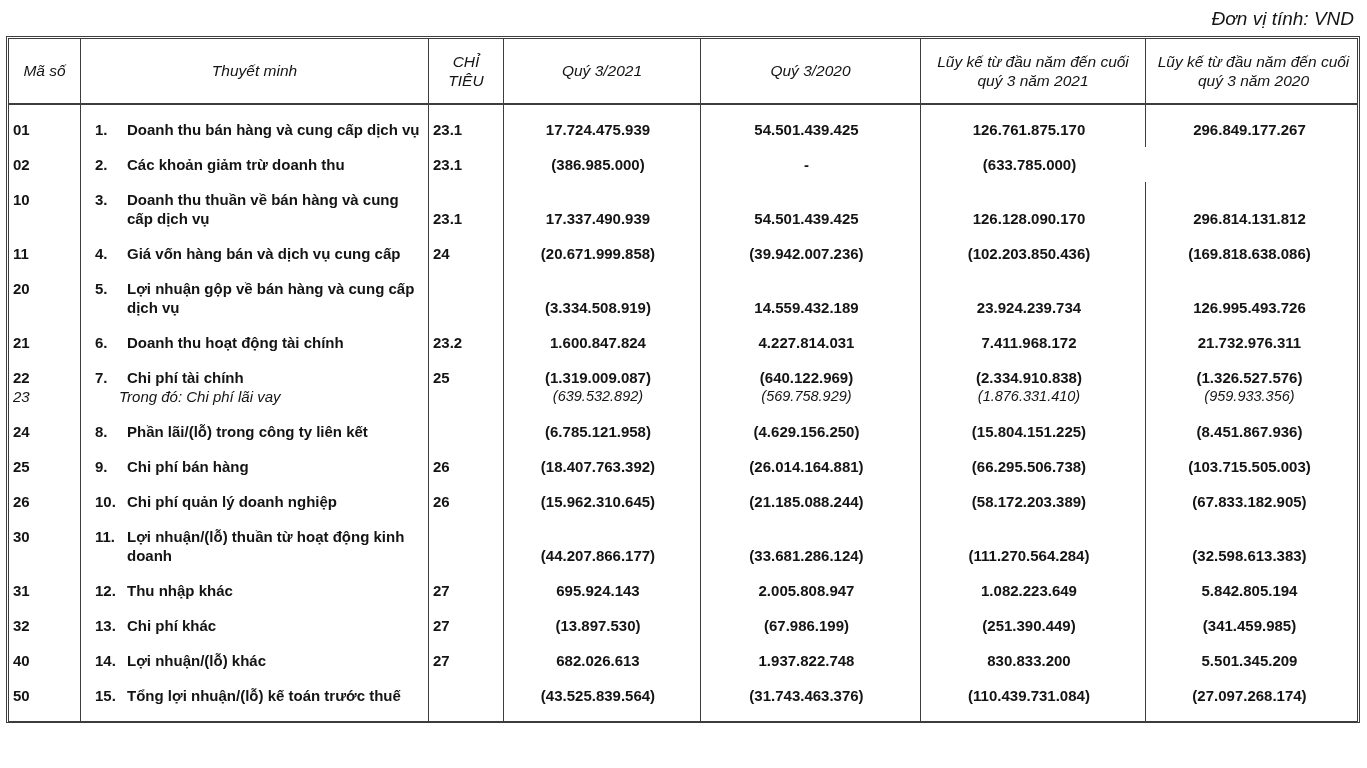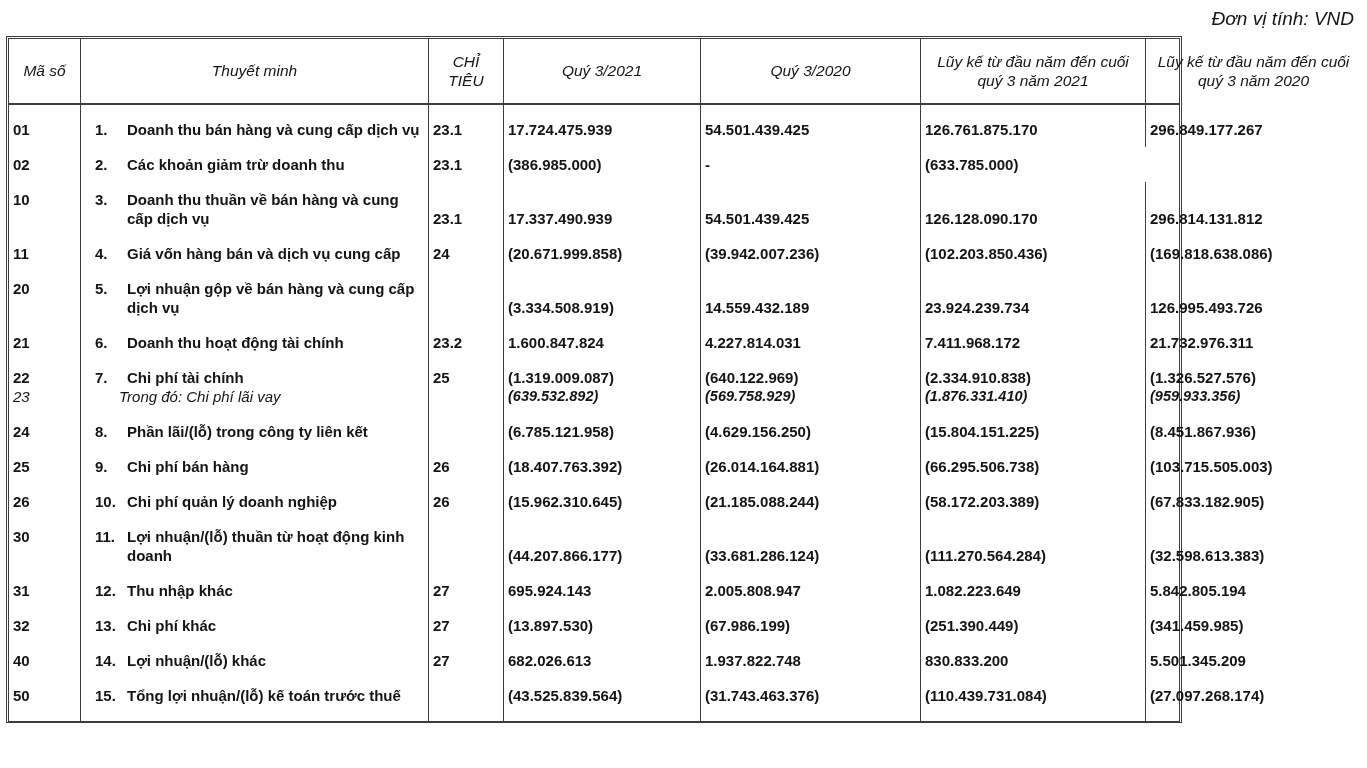--- a/index.html
+++ b/index.html
@@ -17,21 +17,21 @@
     padding:4px 5px 0 6px;
   }
   .unit-note{
     text-align:right;
     font-style:italic;
     font-size:19px;
     padding:4px 6px 6px 0;
     width:1354px;
   }
   .fin-table{
-    width:1176px;
+    width:1354px;
     border:3px double var(--border-color);
     border-bottom:2px solid var(--border-color);
     background:#fff;
   }
   .hrow,.row{
     display:grid;
     grid-template-columns:var(--cols);
   }
   .hrow{
     border-bottom:2px solid var(--border-color);
@@ -60,22 +60,22 @@
   .c-code{align-items:flex-start;font-weight:bold;}
   .c-code .code-sub{font-weight:normal;font-style:italic;}
   .c-label{padding-left:14px;padding-right:8px;}
   .label-line{display:flex;font-weight:bold;}
   .label-line .num{flex:0 0 32px;}
   .label-line .lbl{flex:1;}
   .sub-label{font-style:italic;font-weight:normal;margin-left:24px;}
   .sub-label:empty{display:none;}
   .c-note{justify-content:flex-end;text-align:left;font-weight:bold;}
   .row.has-sub .c-note{justify-content:flex-start;}
-  .c-val{justify-content:flex-end;text-align:left;padding-right:12px;font-weight:bold;}
-  .c-val .val-sub{font-weight:bold;font-style:italic;font-size:14.5px;}
+  .c-val{justify-content:flex-end;text-align:center;padding-right:12px;font-weight:bold;}
+  .c-val .val-sub{font-weight:normal;font-style:italic;font-size:14.5px;}
   .c-val .val-sub:empty{display:none;}
 </style>
 </head>
 <body>
 
 <div class="page">
 
   <div class="unit-note">Đơn vị tính: VND</div>
 
   <div class="fin-table">

